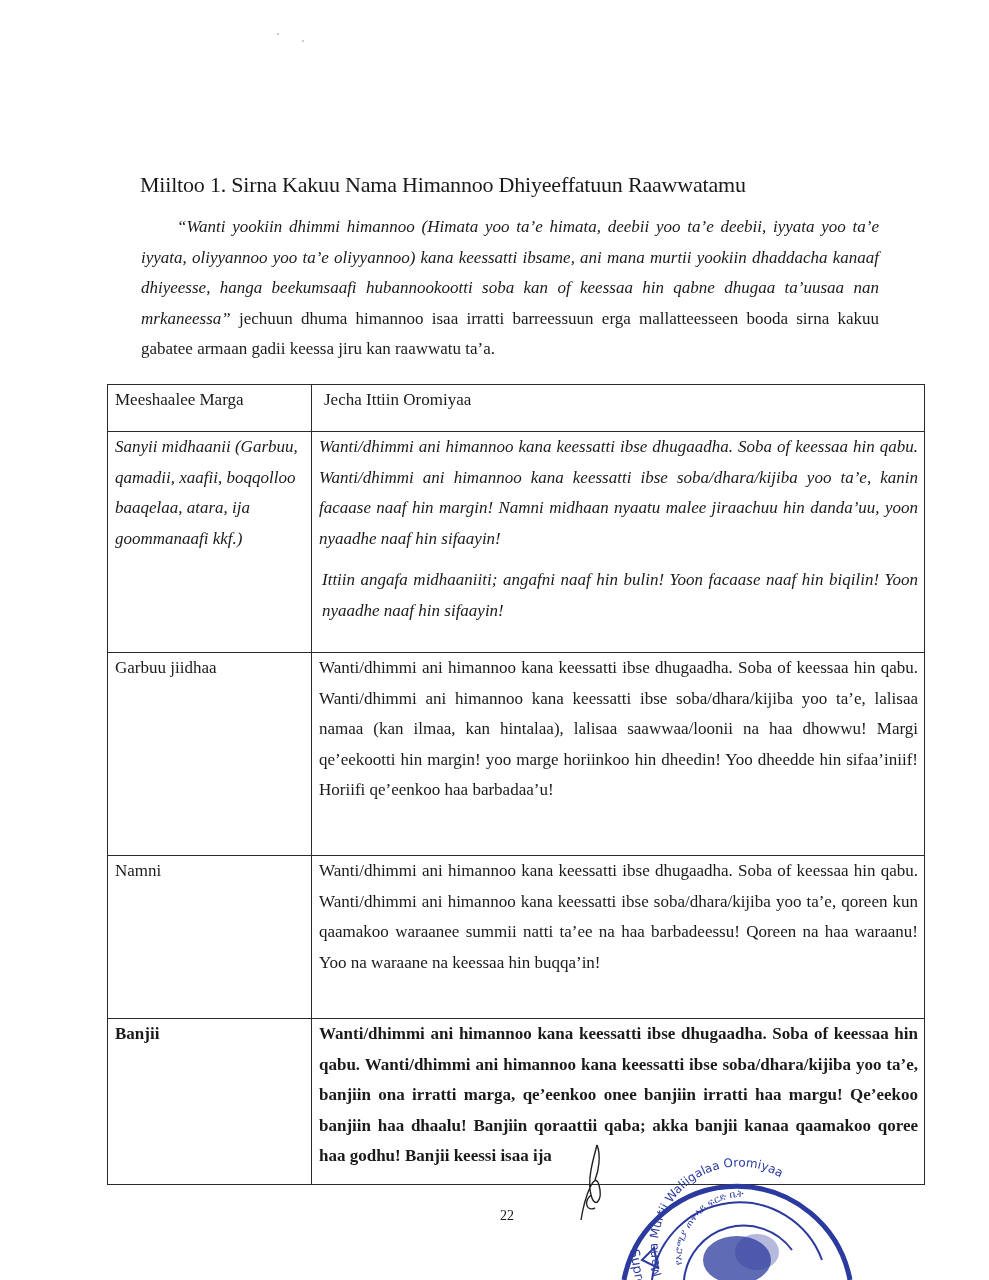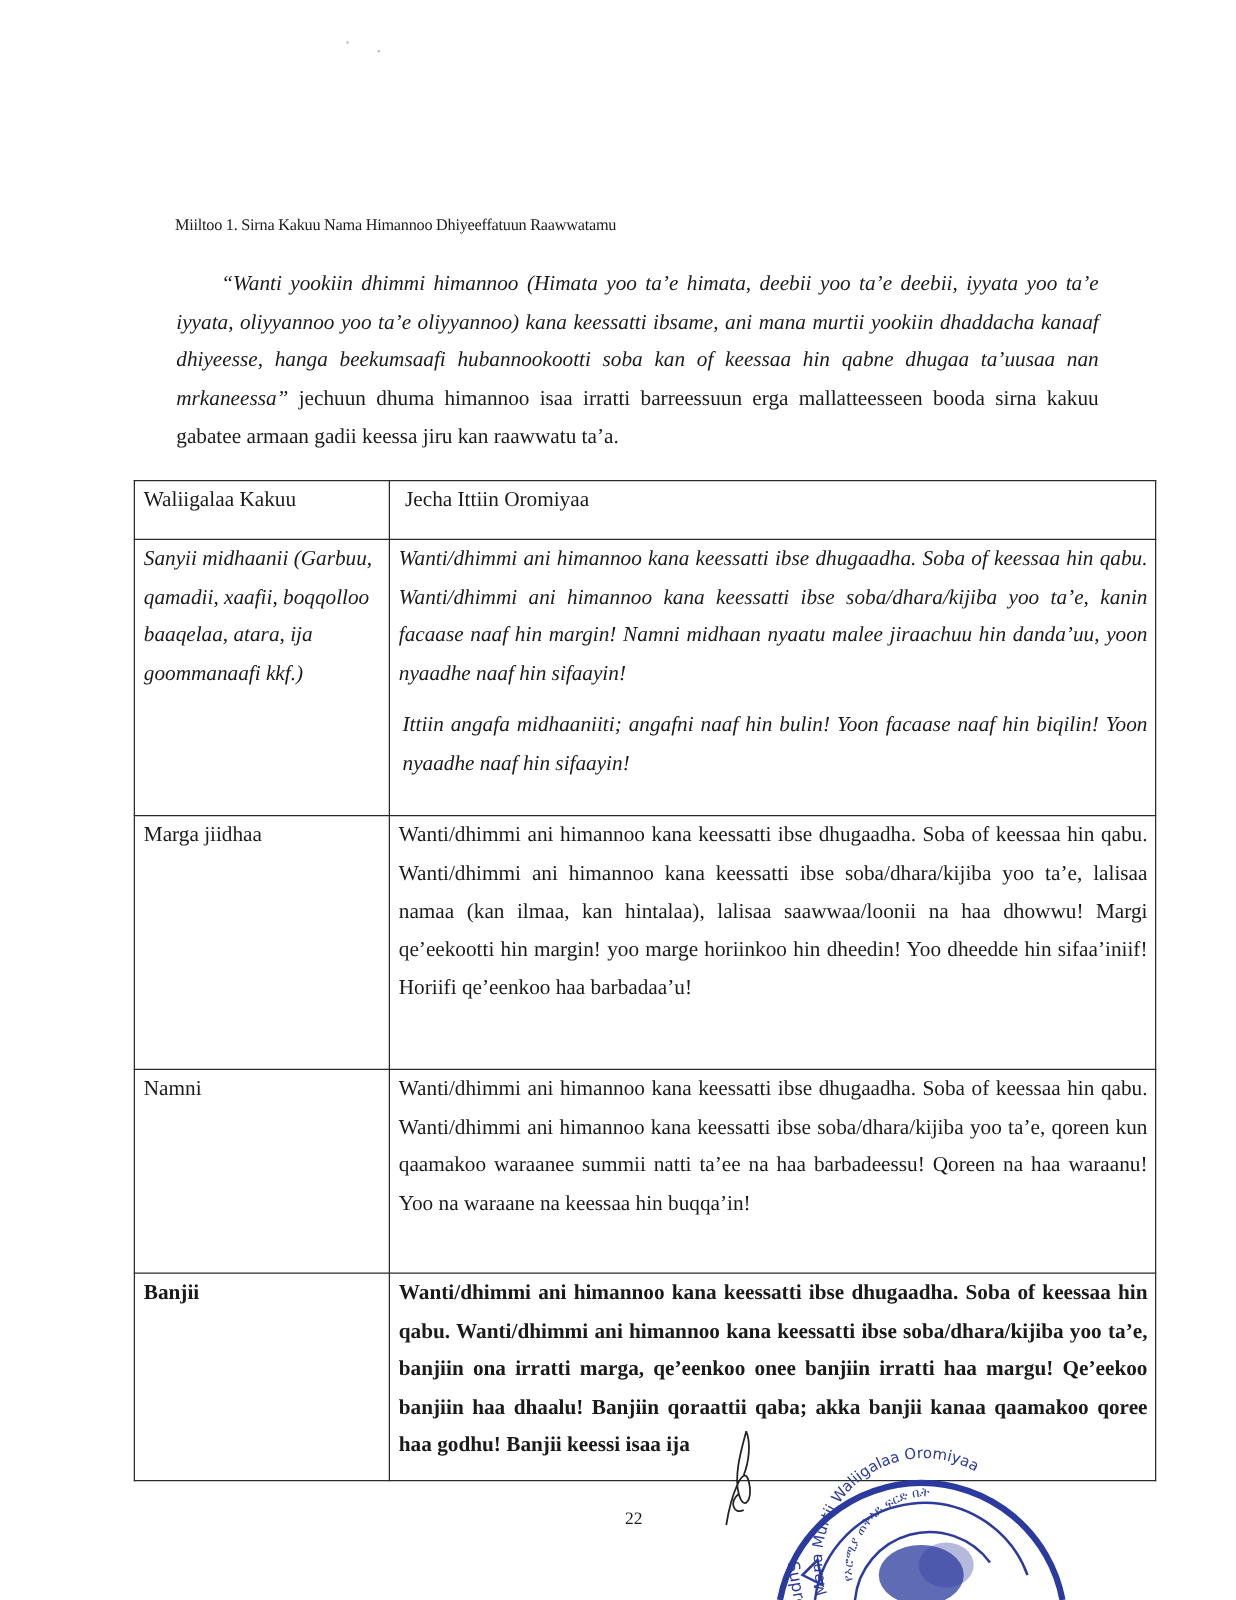--- a/index.html
+++ b/index.html
@@ -2,21 +2,21 @@
 <html><head>
   <meta charset="utf-8">
   <style>
     html, body { margin: 0; padding: 0; }
     body {
       width: 989px; height: 1280px; background: #ffffff; position: relative; overflow: hidden;
       font-family: "Liberation Serif", "DejaVu Serif", serif; color: #1a1a1a;
     }
     .page { position: absolute; left: 0; top: 0; width: 989px; height: 1280px; }
     .heading {
-      position: absolute; left: 140px; top: 172px; font-size: 13px; letter-spacing: -0.2px;
+      position: absolute; left: 140px; top: 172px; font-size: 22px; letter-spacing: -0.2px;
     }
     .intro {
       position: absolute; left: 141px; top: 212px; width: 738px;
       font-size: 17px; line-height: 30.5px; text-align: justify;
     }
     .intro .quote { font-style: italic; margin-left: 36px; }
     table.kakuu {
       position: absolute; left: 107px; top: 384px; width: 818px;
       border-collapse: collapse; font-size: 17px; line-height: 30.5px;
     }
@@ -48,32 +48,32 @@
 
   <div class="heading">Miiltoo 1. Sirna Kakuu  Nama Himannoo Dhiyeeffatuun Raawwatamu</div>
 
   <div class="intro">
     <span class="quote">“Wanti yookiin dhimmi himannoo (Himata yoo ta’e himata, deebii yoo ta’e deebii, iyyata yoo ta’e iyyata, oliyyannoo yoo ta’e oliyyannoo)  kana keessatti ibsame, ani mana murtii yookiin dhaddacha kanaaf  dhiyeesse, hanga beekumsaafi hubannookootti soba kan of keessaa hin qabne dhugaa ta’uusaa nan mrkaneessa”</span><span> jechuun dhuma himannoo isaa irratti barreessuun erga mallatteesseen booda sirna kakuu gabatee armaan gadii keessa jiru kan raawwatu ta’a.</span>
   </div>
 
   <table class="kakuu">
     <tbody>
         <tr class="head">
-      <td class="col1">Waliigalaa Kakuu</td>
+      <td class="col1">Meeshaalee Marga</td>
       <td class="col2" style="padding-left:12px;">Jecha Ittiin Oromiyaa</td>
     </tr>
     <tr class="r1">
       <td class="col1">Sanyii midhaanii (Garbuu, qamadii, xaafii, boqqolloo baaqelaa, atara, ija goommanaafi kkf.)</td>
       <td class="col2">
         <div>Wanti/dhimmi ani himannoo kana keessatti ibse dhugaadha. Soba of keessaa hin qabu. Wanti/dhimmi ani himannoo kana keessatti ibse soba/dhara/kijiba yoo ta’e,  kanin facaase naaf hin margin! Namni midhaan nyaatu malee jiraachuu hin danda’uu, yoon nyaadhe naaf hin sifaayin!</div>
         <div class="para2">Ittiin angafa midhaaniiti; angafni naaf hin bulin! Yoon facaase  naaf hin biqilin! Yoon nyaadhe naaf hin sifaayin!</div>
       </td>
     </tr>
     <tr class="r2">
-      <td class="col1">Marga jiidhaa</td>
+      <td class="col1">Garbuu jiidhaa</td>
       <td class="col2">Wanti/dhimmi ani himannoo kana keessatti ibse dhugaadha. Soba of keessaa hin qabu. Wanti/dhimmi ani himannoo kana keessatti ibse soba/dhara/kijiba yoo ta’e, lalisaa namaa (kan ilmaa, kan hintalaa), lalisaa saawwaa/loonii na haa dhowwu! Margi qe’eekootti hin margin! yoo marge horiinkoo hin dheedin! Yoo dheedde hin sifaa’iniif! Horiifi qe’eenkoo haa barbadaa’u!</td>
     </tr>
     <tr class="r3">
       <td class="col1">Namni</td>
       <td class="col2">Wanti/dhimmi ani himannoo kana keessatti ibse dhugaadha. Soba of keessaa hin qabu. Wanti/dhimmi ani himannoo kana keessatti ibse soba/dhara/kijiba yoo ta’e,  qoreen kun qaamakoo waraanee summii natti ta’ee na haa barbadeessu! Qoreen na haa waraanu! Yoo na waraane na keessaa hin buqqa’in!</td>
     </tr>
     <tr class="r4">
       <td class="col1">Banjii</td>
       <td class="col2">Wanti/dhimmi ani himannoo kana keessatti ibse dhugaadha. Soba of keessaa hin qabu. Wanti/dhimmi ani himannoo kana keessatti ibse soba/dhara/kijiba yoo ta’e,  banjiin ona irratti marga, qe’eenkoo onee banjiin irratti haa margu! Qe’eekoo banjiin haa dhaalu! Banjiin qoraattii qaba; akka banjii kanaa qaamakoo qoree haa godhu! Banjii keessi isaa ija</td>
     </tr>

